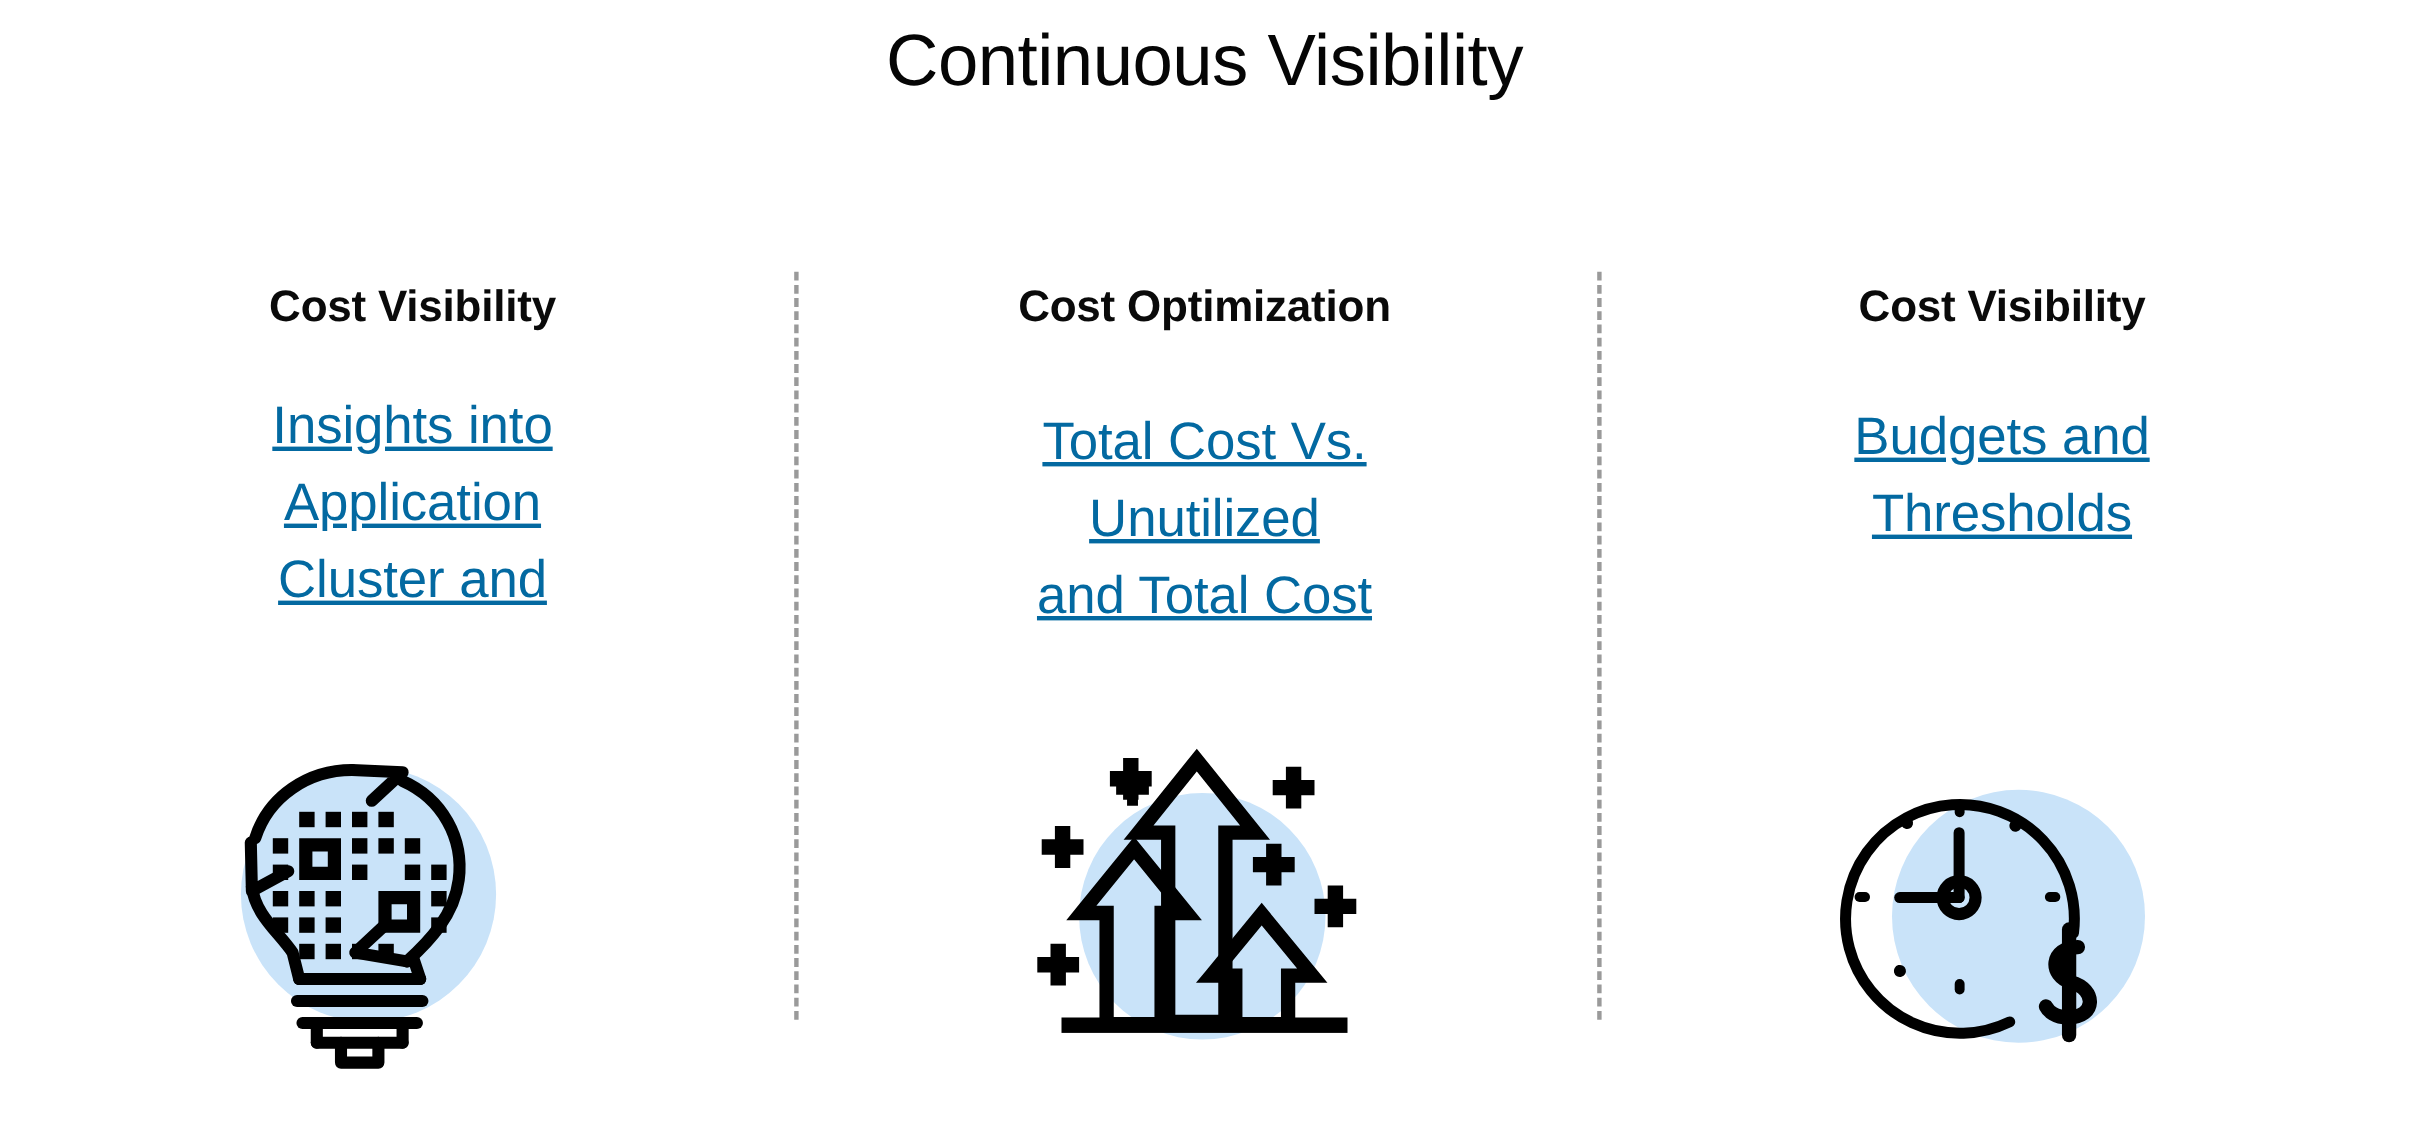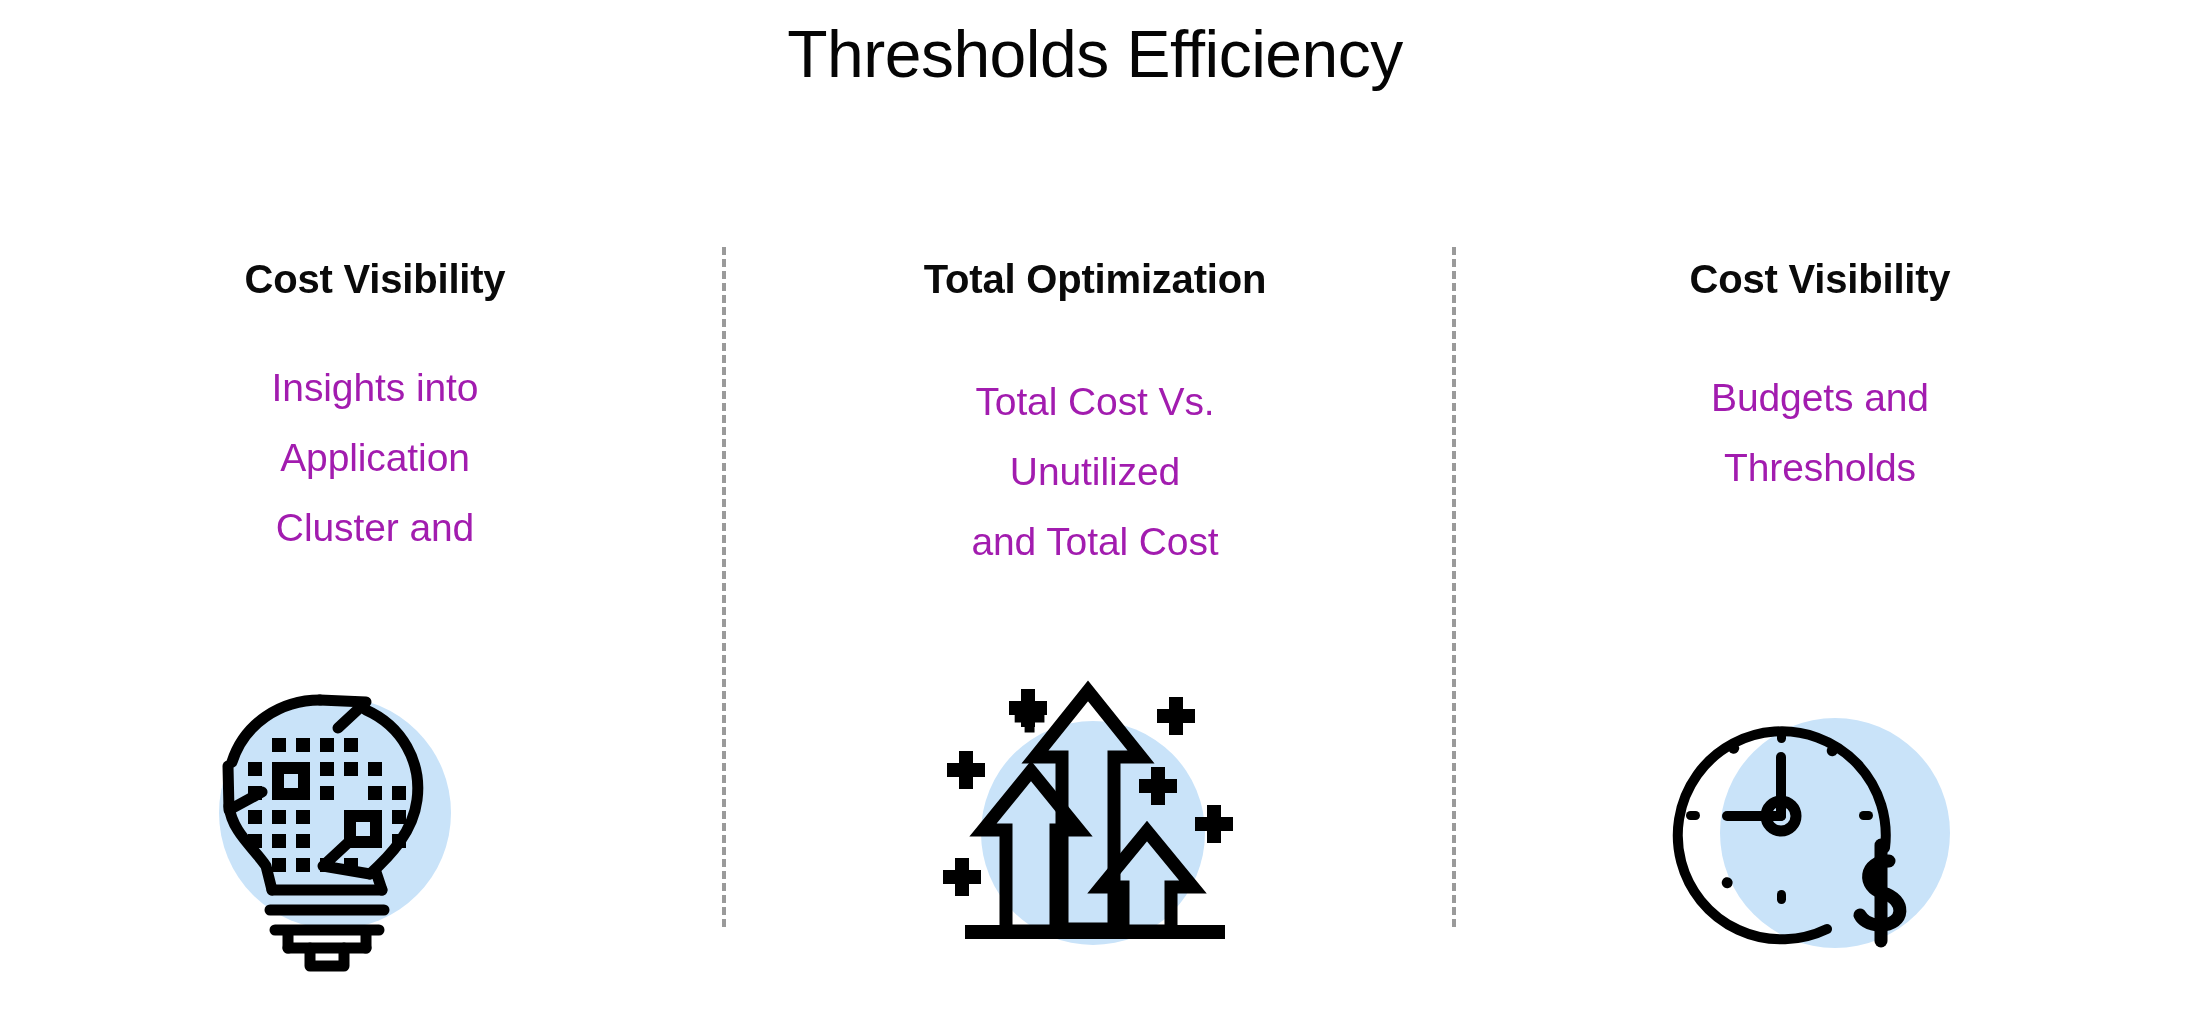--- a/index.html
+++ b/index.html
@@ -61,25 +61,26 @@
     font-size: 40px;
     line-height: 48px;
     font-weight: 700;
     color: #0a0a0a;
     letter-spacing: -0.2px;
     white-space: nowrap;
   }
 
   .col-body {
     margin-top: 52px;
-    font-size: 39px;
+    font-size: 48px;
     line-height: 70px;
     font-weight: 400;
-    color: #a21caf;
+    color: #0369a1;
     letter-spacing: -0.1px;
+    text-decoration: underline;
   }
   .col-body .line { display: block; white-space: nowrap; }
 
   
   .col-0 .col-body { margin-top: 50px; }
   .col-1 .col-body { margin-top: 64px; }
   .col-2 .col-body { margin-top: 60px; }
 
   
   .divider {
@@ -101,35 +102,35 @@
   .icon-wrap.icon-0 { left: 170px;  top: 680px; }
   .icon-wrap.icon-1 { left: 925px;  top: 675px; }
   .icon-wrap.icon-2 { left: 1650px; top: 685px; }
   .icon-wrap svg { display: block; width: 340px; height: 300px; }
 </style>
 </head>
 <body>
 
 <div class="slide">
 
-  <div class="slide-title">Thresholds Efficiency</div>
+  <div class="slide-title">Continuous Visibility</div>
 
   <div class="columns">
 
     <div class="column col-0">
       <div class="col-heading">Cost Visibility</div>
       <div class="col-body">
         <span class="line">Insights into</span>
         <span class="line">Application</span>
         <span class="line">Cluster and</span>
       </div>
     </div>
 
     <div class="column col-1">
-      <div class="col-heading">Total Optimization</div>
+      <div class="col-heading">Cost Optimization</div>
       <div class="col-body">
         <span class="line">Total Cost Vs.</span>
         <span class="line">Unutilized</span>
         <span class="line">and Total Cost</span>
       </div>
     </div>
 
     <div class="column col-2">
       <div class="col-heading">Cost Visibility</div>
       <div class="col-body">

